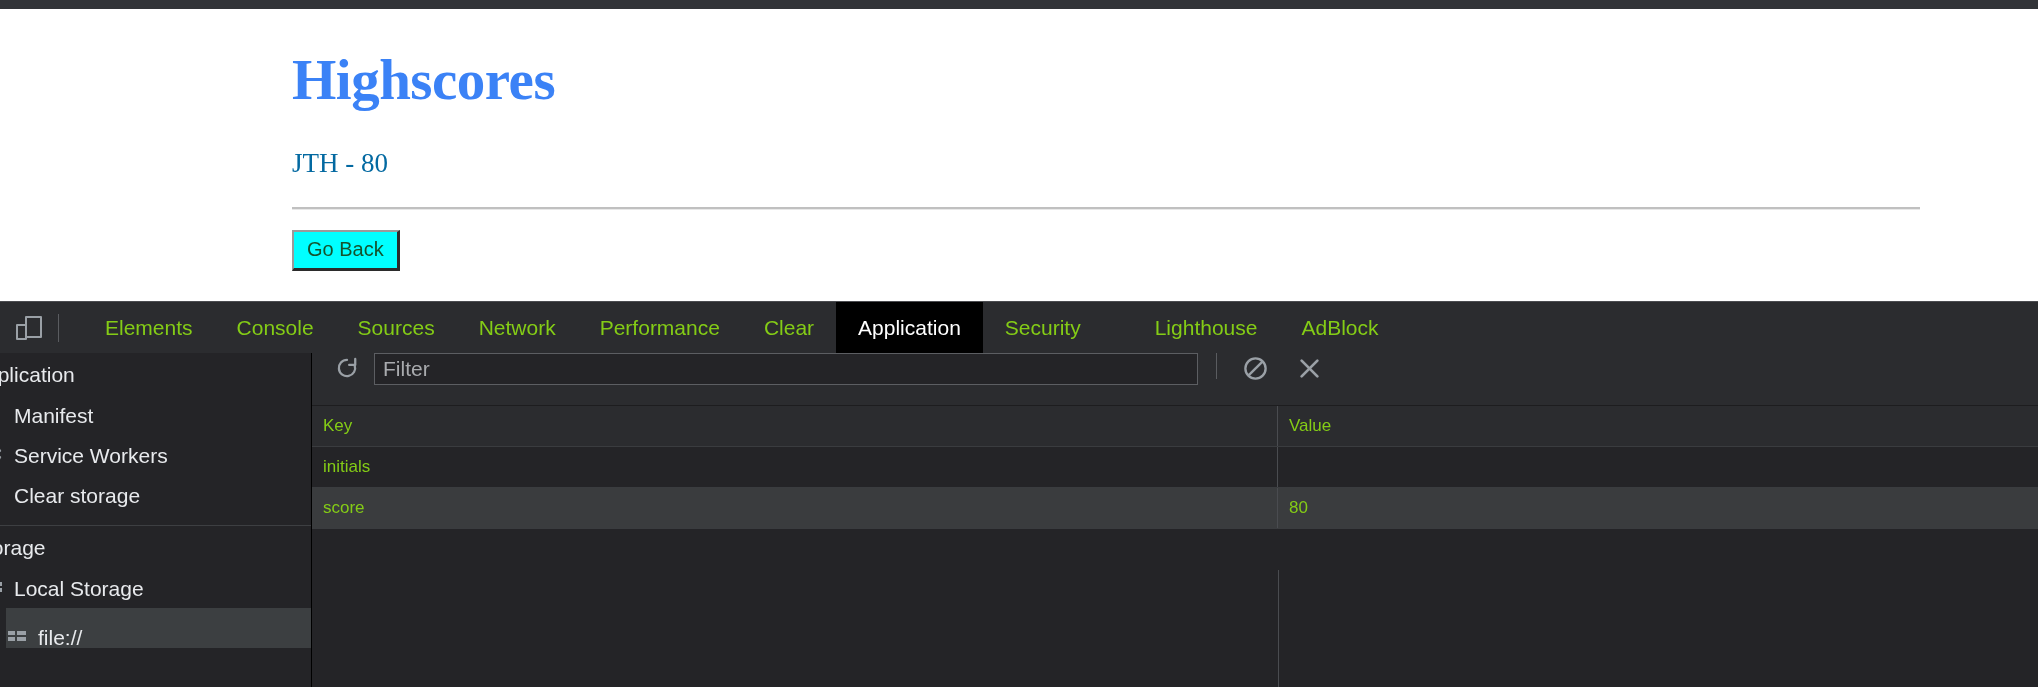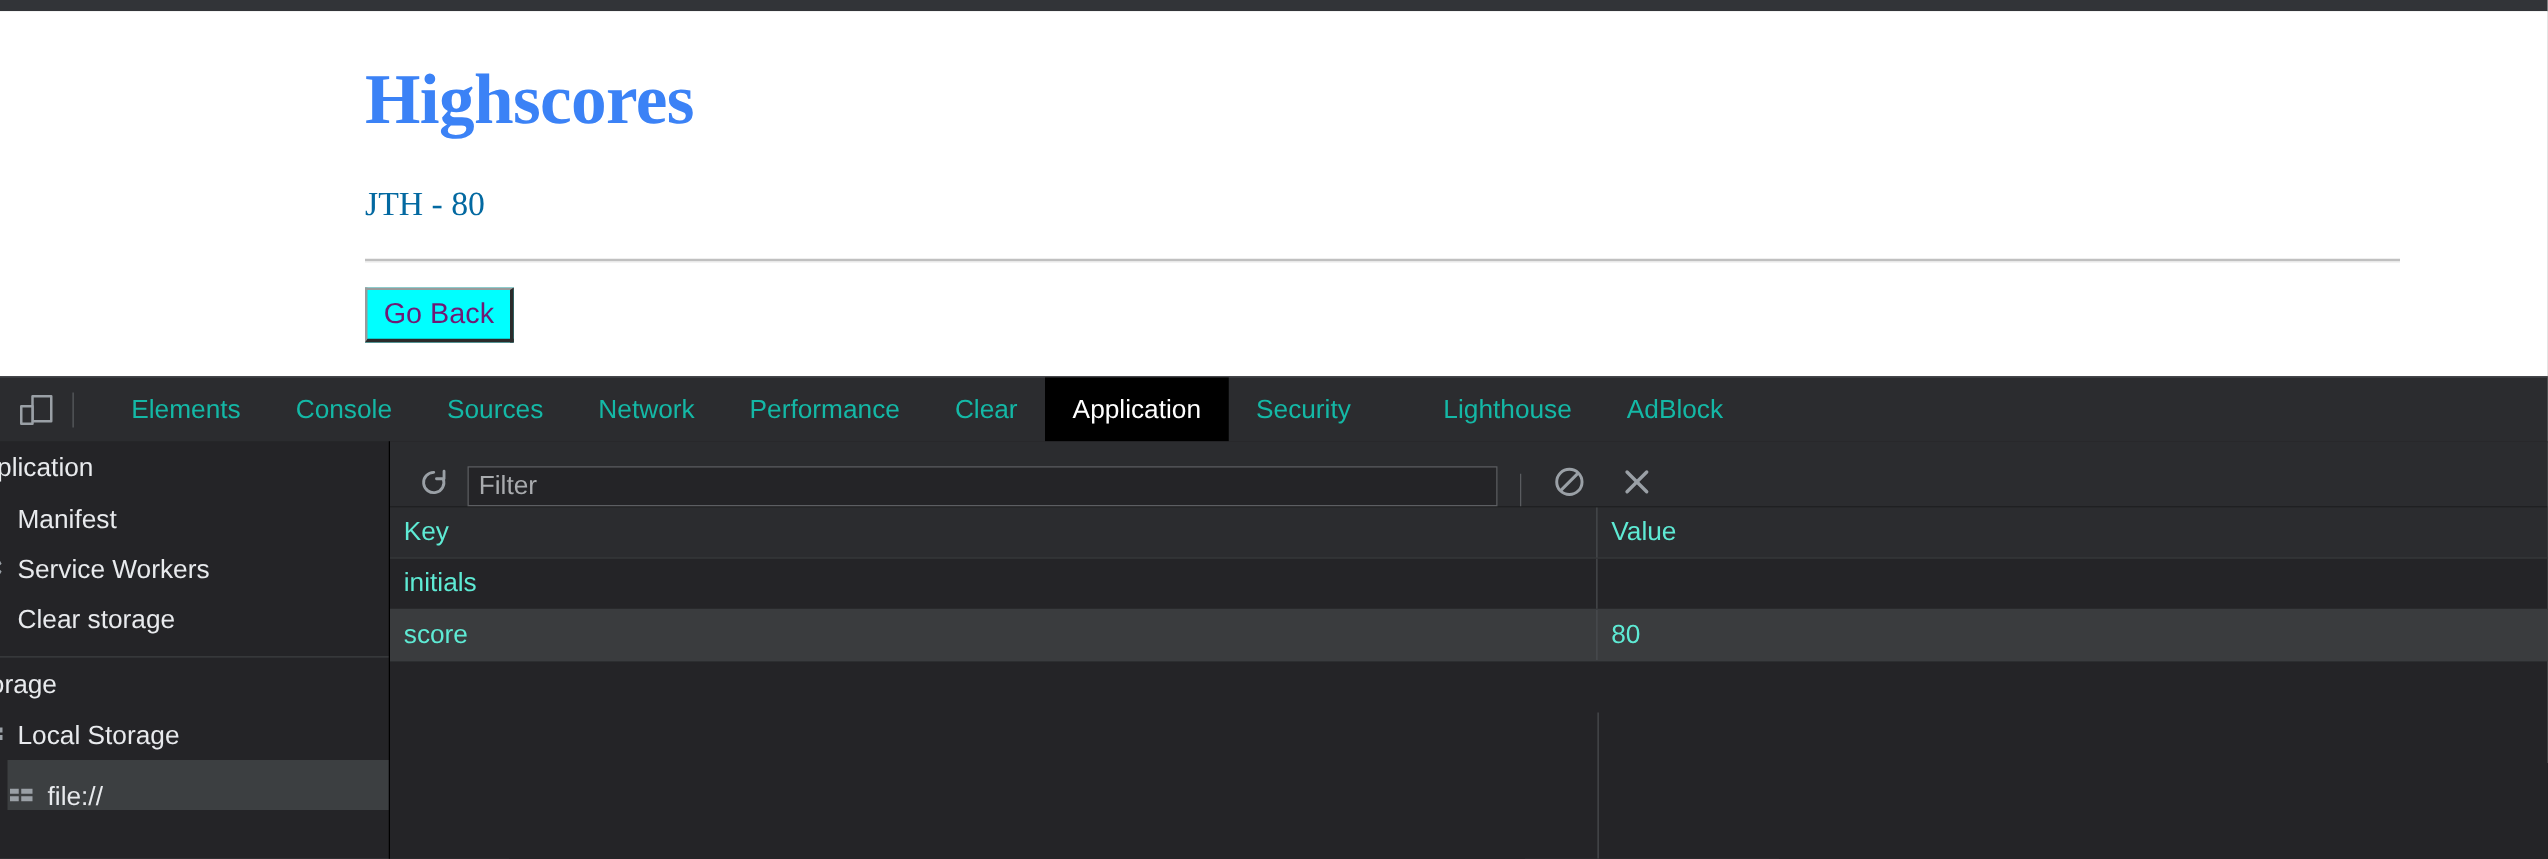--- a/index.html
+++ b/index.html
@@ -62,23 +62,23 @@
     border-top: 2px solid #c0c0c0;
     border-bottom: 1px solid #e8e8e8;
     height: 0;
   }
   .go-back-wrap {
     padding-top: 20px;
   }
   .go-back-button {
     display: inline-block;
     background: #00ffff;
-    color: #701a75;
+    color: #14532d;
     font-family: "Liberation Sans", sans-serif;
-    font-size: 23px;
+    font-size: 20px;
     line-height: 1;
     padding: 7px 13px 9px 13px;
     border-top: 2px solid #9a9a9a;
     border-left: 2px solid #9a9a9a;
     border-right: 3px solid #2b2b2b;
     border-bottom: 3px solid #2b2b2b;
     cursor: pointer;
   }
 
   
@@ -137,21 +137,21 @@
   .dt-tabs {
     display: flex;
     align-items: stretch;
     padding-left: 24px;
   }
   .dt-tab {
     display: flex;
     align-items: center;
     padding: 0 22px;
     font-size: 21px;
-    color: #14b8a6;
+    color: #84cc16;
     cursor: pointer;
     white-space: nowrap;
   }
   .dt-tab.selected {
     background: #000000;
     color: #ffffff;
   }
   .dt-tab.gap-left {
     margin-left: 30px;
   }
@@ -218,21 +218,21 @@
   .dt-main {
     position: relative;
     flex: 1;
     background: #242427;
     overflow: hidden;
   }
   .dt-toolbar {
     height: 52px;
     background: #2b2c2f;
     display: flex;
-    align-items: flex-end;
+    align-items: flex-start;
     padding: 0 0 0 18px;
     border-bottom: 1px solid #1d1d1f;
   }
   .refresh-btn {
     width: 34px; height: 34px;
     display: flex; align-items: center; justify-content: center;
     cursor: pointer;
     flex: none;
   }
   .filter-input {
@@ -276,22 +276,22 @@
     height: 41px;
     align-items: center;
     border-bottom: 1px solid #3a3c3f;
     box-sizing: border-box;
   }
   .st-header {
     background: #2b2c2f;
     color: #e8eaed;
   }
   .st-row .cell {
-    font-size: 21px;
-    color: #5eead4;
+    font-size: 17px;
+    color: #84cc16;
     padding-left: 11px;
     box-sizing: border-box;
     height: 100%;
     display: flex;
     align-items: center;
     white-space: nowrap;
     overflow: hidden;
   }
   .cell-key { width: 966px; flex: none; border-right: 1px solid #4a4c50; }
   .cell-val { flex: 1; }

